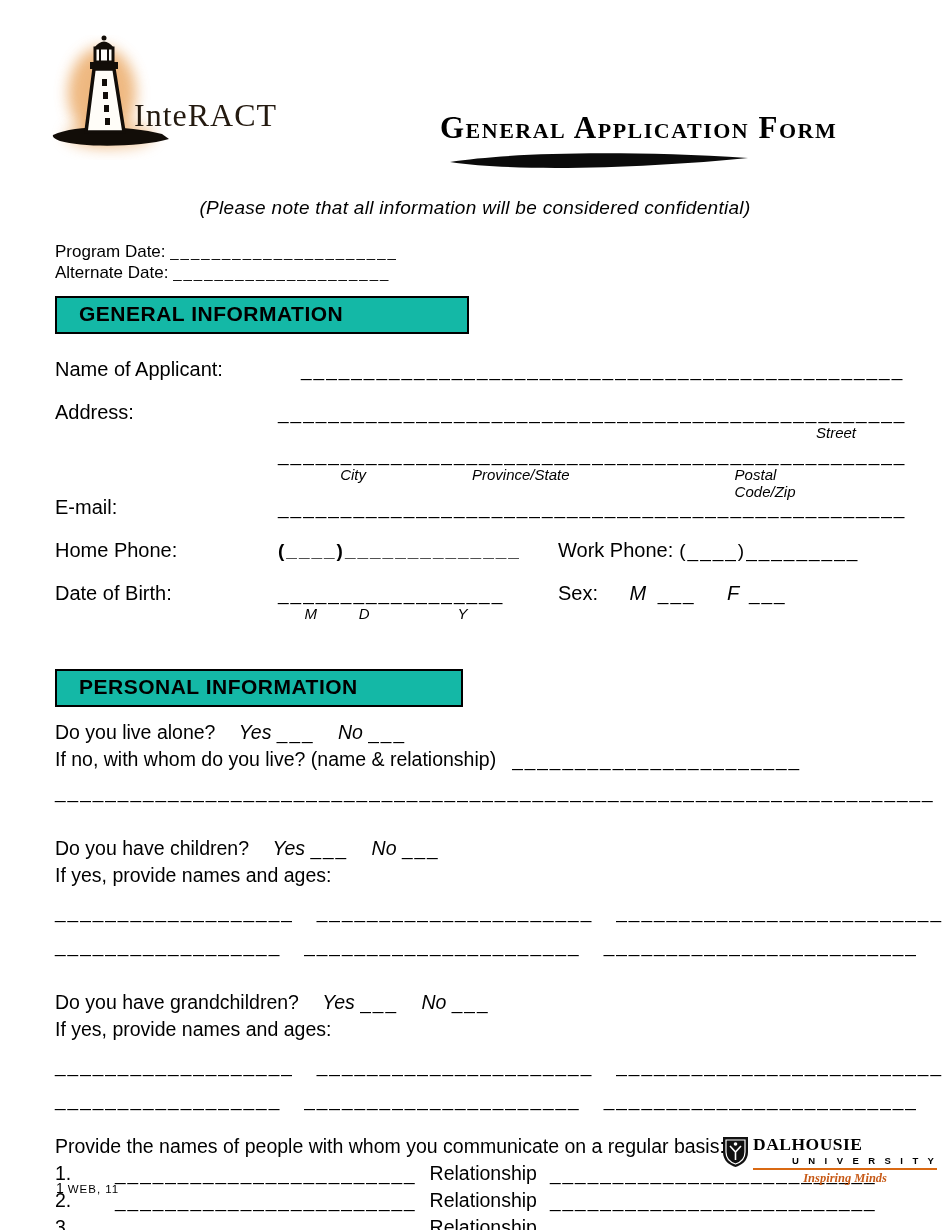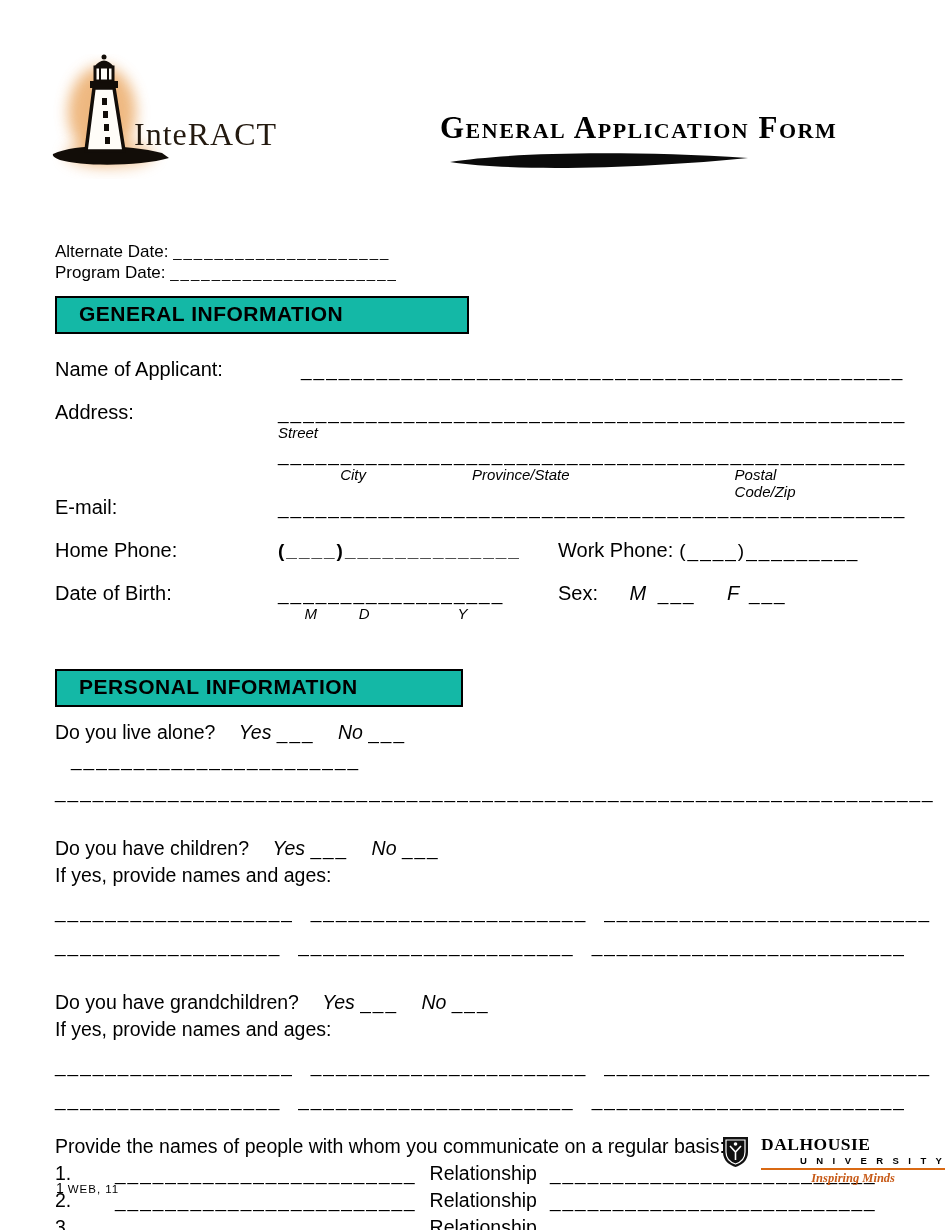--- a/index.html
+++ b/index.html
@@ -1,20 +1,20 @@
 <!DOCTYPE html>
 <html><head>
 <meta charset="utf-8">
 <style>
   html,body{margin:0;padding:0;background:#fff;}
   .page{position:relative;width:950px;height:1230px;background:#ffffff;
         font-family:"Liberation Sans",sans-serif;color:#000;overflow:hidden;}
 
   
-  .logo{position:absolute;left:50px;top:54px;width:250px;height:135px;}
+  .logo{position:absolute;left:50px;top:35px;width:250px;height:135px;}
   .logo-art{position:absolute;left:0;top:0;}
   .logo-text{position:absolute;left:84px;top:62px;font-family:"Liberation Serif",serif;
              font-size:32px;color:#241a10;letter-spacing:1px;}
   .title-block{position:absolute;left:440px;top:110px;width:440px;}
   .title{margin:0;font-family:"Liberation Serif",serif;font-weight:700;font-size:31px;
          font-variant:small-caps;letter-spacing:1.5px;white-space:nowrap;}
   .swoosh{margin:3px 0 0 8px;display:block;}
   .note{position:absolute;left:0;right:0;top:197px;text-align:center;font-style:italic;
         font-size:19px;letter-spacing:0.3px;}
 
@@ -23,37 +23,37 @@
   .dates{font-size:17px;line-height:21px;}
   .dates .blank{font-size:15px;}
   .blank{letter-spacing:2px;white-space:nowrap;font-size:19px;}
   .secbox{margin-top:13px;width:366px;border:2px solid #000;background:#14b8a6;
           padding:4px 22px 6px;font-size:21px;font-weight:bold;letter-spacing:0.5px;}
   .frow{display:flex;align-items:baseline;font-size:20px;}
   .flabel{width:223px;flex:none;}
   .mt22{margin-top:24px;} .mt18{margin-top:20px;} .mt10{margin-top:10px;} .mt20{margin-top:20px;}
   .caprow{position:relative;height:20px;font-style:italic;font-size:15px;}
   .cap{position:absolute;transform:translateX(-50%);}
-  .street-cap{margin-left:223px;width:578px;text-align:left;}
+  .street-cap{margin-left:223px;width:578px;text-align:right;}
   .line2caps{margin-left:223px;width:578px;}
   .phone-first{width:280px;flex:none;font-weight:bold;}
   .dob-block{width:280px;flex:none;}
   .dob-caps{position:relative;height:20px;font-style:italic;font-size:15px;width:205px;}
   .sexline .it{font-style:italic;margin-left:26px;}
   .it{font-style:italic;}
   .q{font-size:19.5px;line-height:27px;}
   .ynb{font-style:italic;margin-left:18px;}
   .qflex{display:flex;align-items:baseline;}
-  .linerow{display:flex;gap:17px;margin-top:12px;font-size:19px;}
+  .linerow{display:flex;gap:23px;margin-top:12px;font-size:19px;}
   .comm-item{display:flex;align-items:baseline;font-size:19.5px;line-height:27px;}
   .num{width:60px;flex:none;}
   .rel{margin:0 13px;}
 
   
-  .dal{position:absolute;left:722px;top:1136px;display:flex;gap:12px;align-items:flex-start;}
+  .dal{position:absolute;left:722px;top:1136px;display:flex;gap:4px;align-items:flex-start;}
   .dal-text{display:flex;flex-direction:column;}
   .dal-name{font-family:"Liberation Serif",serif;font-weight:bold;font-size:17.5px;
             letter-spacing:0.5px;line-height:1;}
   .dal-sub{font-size:9.5px;letter-spacing:3.4px;font-weight:bold;margin-top:2px;line-height:1;padding-left:39px;}
   .dal-rule{border-top:2px solid #d96913;margin-top:3px;width:100%;}
   .dal-tag{font-family:"Liberation Serif",serif;font-style:italic;font-weight:bold;
            font-size:12.5px;color:#c75a17;text-align:center;margin-top:1px;}
   .pagenum{position:absolute;left:56px;top:1180px;font-size:14px;}
   .pagenum .code{font-size:11.5px;letter-spacing:1px;}
 </style>
@@ -87,31 +87,32 @@
     <span class="logo-text">InteRACT</span>
   </div>
 
   <div class="title-block">
     <h1 class="title">General Application Form</h1>
     <svg class="swoosh" width="310" height="26" viewBox="0 0 310 26">
       <path d="M2,13 C60,4 170,1 300,9 C210,18 75,24 2,13 Z" fill="#0b0b0b"></path>
     </svg>
   </div>
 
+  <div class="note">(Please note that all information will be considered confidential)</div>
 
   <div class="body">
 
     <div class="dates">
+      <div>
+        <span>Program Date:</span>
+        <span class="blank">______________________</span>
+      </div>
       <div>
         <span>Alternate Date:</span>
         <span class="blank">_____________________</span>
-      </div>
-      <div>
-        <span>Program Date:</span>
-        <span class="blank">______________________</span>
       </div>
     </div>
 
     <div class="secbox">GENERAL INFORMATION</div>
 
     <div class="frow mt22">
       <span class="flabel">Name of Applicant:</span>
       <span class="blank" style="margin-left:23px">________________________________________________</span>
     </div>
 
@@ -165,20 +166,21 @@
     <div class="secbox" style="margin-top:44px;width:360px">PERSONAL INFORMATION</div>
 
     <div class="q" style="margin-top:12px">
       <span>Do you live alone?</span>
       <span class="ynb">Yes</span>
       <span class="blank">___</span>
       <span class="ynb">No</span>
       <span class="blank">___</span>
     </div>
     <div class="q qflex">
+      <span>If no, with whom do you live? (name &amp; relationship)</span>
       <span class="blank" style="margin-left:16px">_______________________</span>
     </div>
     <div style="margin-top:8px">
       <span class="blank">______________________________________________________________________</span>
     </div>
 
     <div class="q" style="margin-top:32px">
       <span>Do you have children?</span>
       <span class="ynb">Yes</span>
       <span class="blank">___</span>

